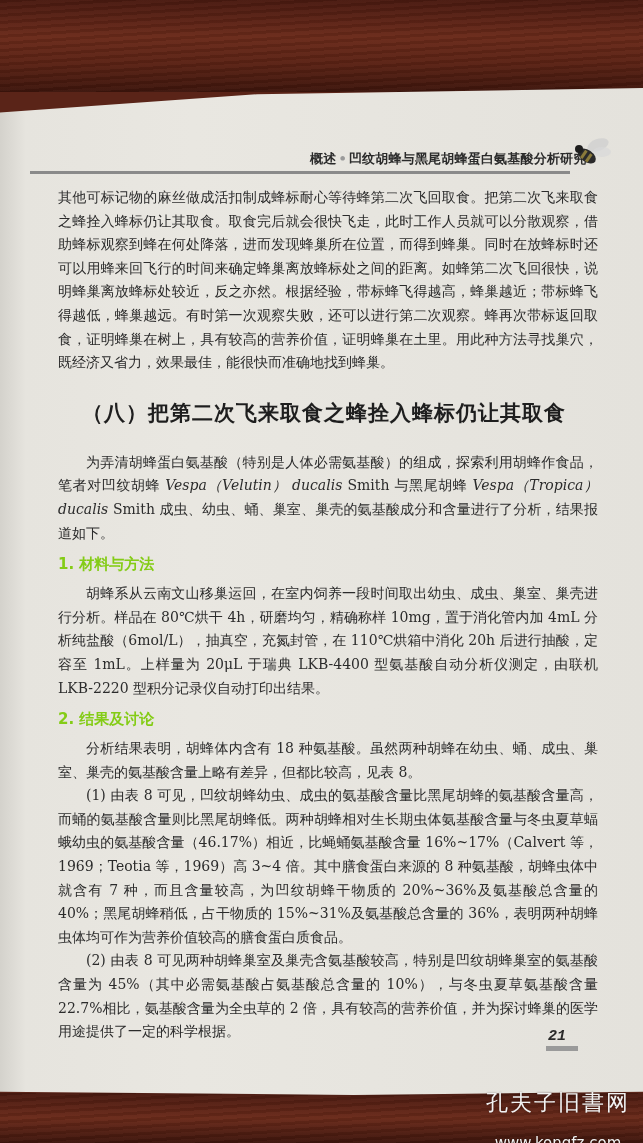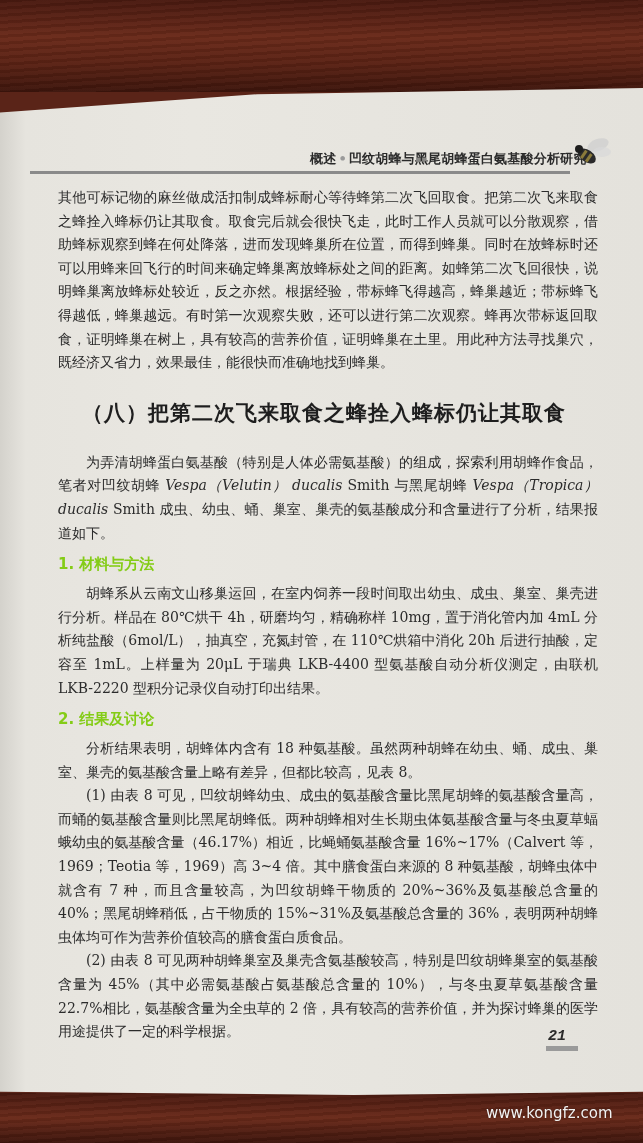--- a/index.html
+++ b/index.html
@@ -92,14 +92,15 @@
   <div class="sub-title" style="margin-top:10px">2. 结果及讨论</div>
   <p class="p indent">分析结果表明，胡蜂体内含有 18 种氨基酸。虽然两种胡蜂在幼虫、蛹、成虫、巢室、巢壳的氨基酸含量上略有差异，但都比较高，见表 8。</p>
   <p class="p indent">(1) 由表 8 可见，凹纹胡蜂幼虫、成虫的氨基酸含量比黑尾胡蜂的氨基酸含量高，而蛹的氨基酸含量则比黑尾胡蜂低。两种胡蜂相对生长期虫体氨基酸含量与冬虫夏草蝠蛾幼虫的氨基酸含量（46.17%）相近，比蝇蛹氨基酸含量 16%~17%（Calvert 等，1969；Teotia 等，1969）高 3~4 倍。其中膳食蛋白来源的 8 种氨基酸，胡蜂虫体中就含有 7 种，而且含量较高，为凹纹胡蜂干物质的 20%~36%及氨基酸总含量的 40%；黑尾胡蜂稍低，占干物质的 15%~31%及氨基酸总含量的 36%，表明两种胡蜂虫体均可作为营养价值较高的膳食蛋白质食品。</p>
   <p class="p indent" style="margin-top:0">(2) 由表 8 可见两种胡蜂巢室及巢壳含氨基酸较高，特别是凹纹胡蜂巢室的氨基酸含量为 45%（其中必需氨基酸占氨基酸总含量的 10%），与冬虫夏草氨基酸含量 22.7%相比，氨基酸含量为全虫草的 2 倍，具有较高的营养价值，并为探讨蜂巢的医学用途提供了一定的科学根据。</p>
 </div>
 
 <div class="page-num">21</div>
 <div class="page-num-bar"></div>
 
 <div class="watermark">
+  <div class="wm-cn">孔夫子旧書网</div>
   <div class="wm-url">www.kongfz.com</div>
 </div>
 
 </body></html>

